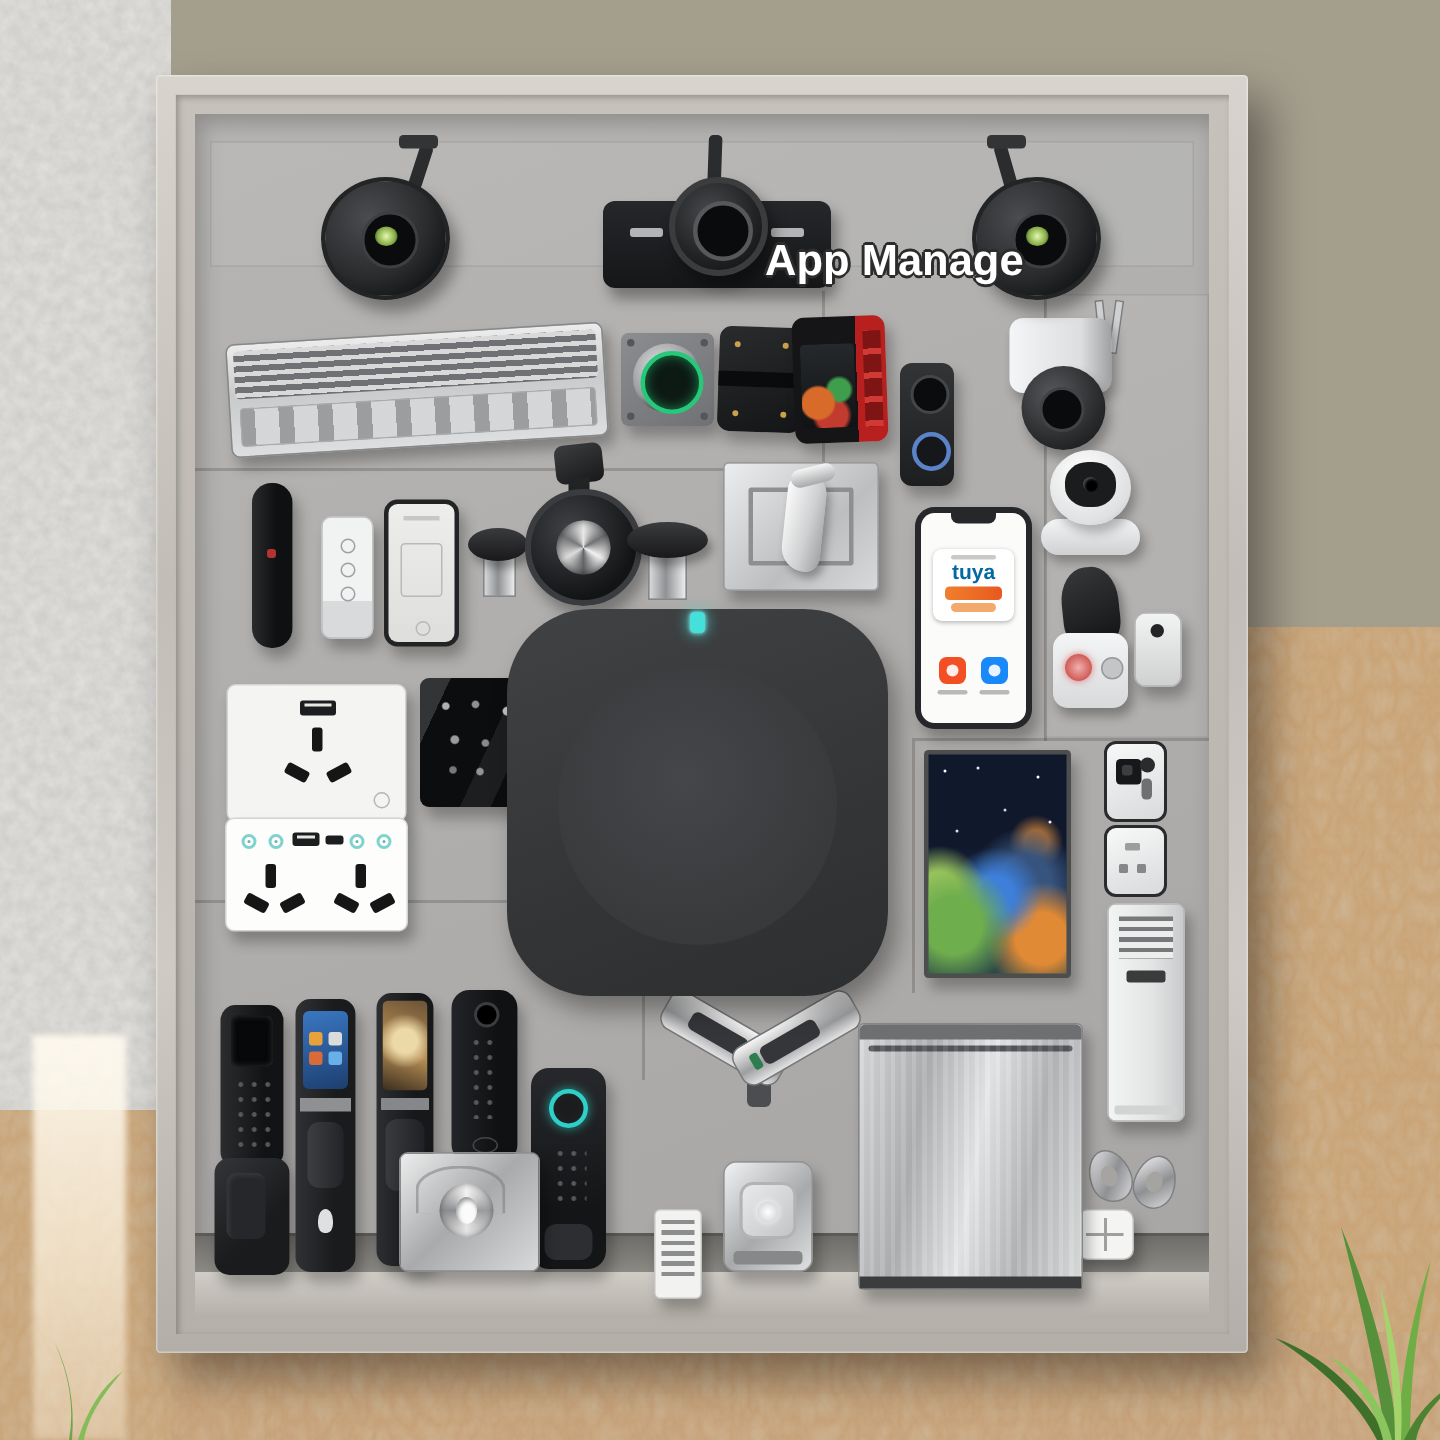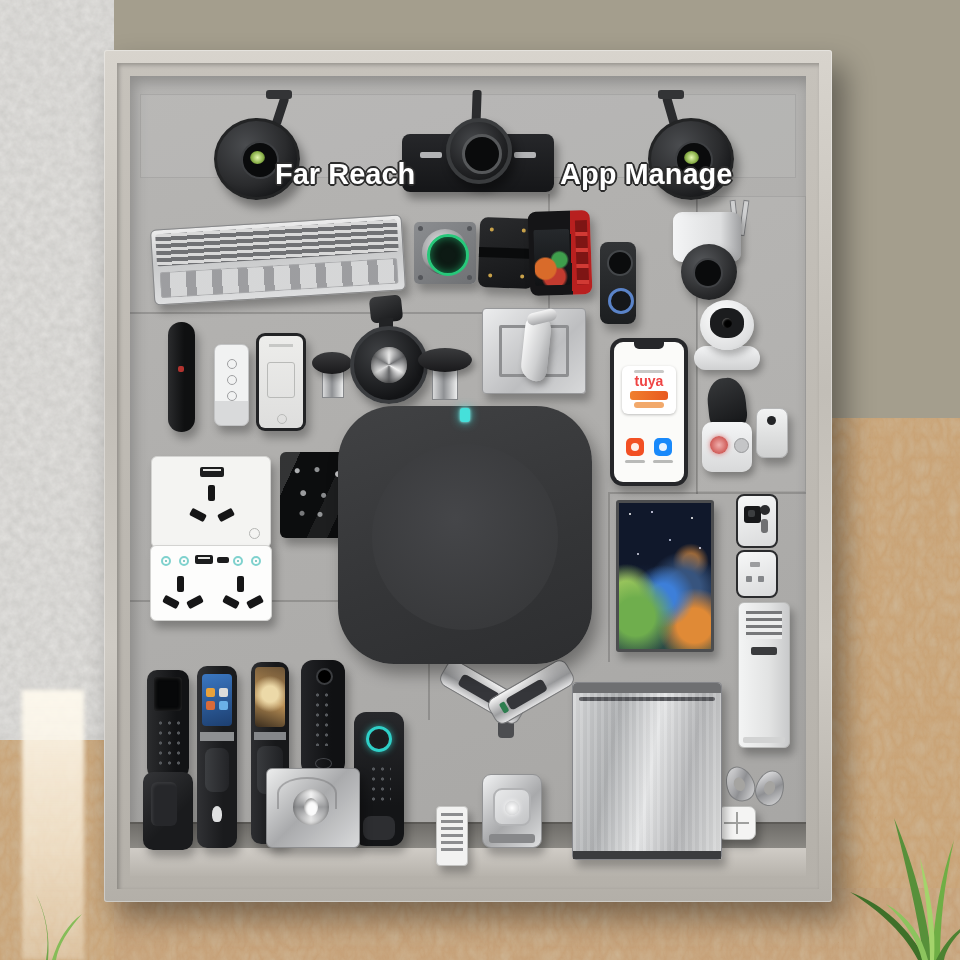--- a/index.html
+++ b/index.html
@@ -27,21 +27,21 @@
 
   
   .title{position:absolute;left:0;top:64px;width:100%;text-align:center;z-index:40;
          font-size:62px;font-weight:700;letter-spacing:1px;color:#fff;white-space:nowrap;
          text-shadow:-3px 0 #2c2c2c,3px 0 #2c2c2c,0 -3px #2c2c2c,0 3px #2c2c2c,
                      -2px -2px #2c2c2c,2px -2px #2c2c2c,-2px 2px #2c2c2c,2px 2px #2c2c2c;}
   .feature{position:absolute;z-index:40;font-size:29px;font-weight:700;color:#fff;white-space:nowrap;
          text-shadow:-2px 0 #2c2c2c,2px 0 #2c2c2c,0 -2px #2c2c2c,0 2px #2c2c2c,
                      -1px -1px #2c2c2c,1px 1px #2c2c2c,1px -1px #2c2c2c,-1px 1px #2c2c2c;}
   .feat-left{left:275px;top:158px;}
-  .feat-right{left:560px;top:158px;}
+  .feat-right{left:510px;top:158px;}
 
   
   .d{position:absolute;z-index:10;}
   .shadowed{box-shadow:4px 7px 9px rgba(0,0,0,.28);}
 
   
   .cam-ball{width:80px;height:76px;border-radius:50%;
      background:radial-gradient(circle at 36% 32%,#4a4c4f,#2a2b2d 55%,#101113 85%);
      border:3px solid #232425;box-shadow:5px 8px 10px rgba(0,0,0,.35);}
   .cam-ball .lens{position:absolute;left:24px;top:20px;width:34px;height:34px;border-radius:50%;
@@ -142,21 +142,21 @@
      background:linear-gradient(180deg,#f5f5f5,#a8a9ab);transform:rotate(-14deg);}
 
   
   .phone-tuya{left:610px;top:338px;width:78px;height:148px;border-radius:13px;background:#26272a;
      padding:4px;box-sizing:border-box;}
   .phone-tuya .scr{position:relative;width:100%;height:100%;border-radius:9px;background:#fbfbf9;overflow:hidden;}
   .phone-tuya .notch{position:absolute;left:50%;top:0;width:30px;height:7px;margin-left:-15px;background:#26272a;border-radius:0 0 5px 5px;}
   .brandcard{position:absolute;left:8px;top:24px;width:54px;height:48px;border-radius:6px;background:#fff;
      box-shadow:0 1px 3px rgba(0,0,0,.25);text-align:center;}
   .brandcard .tiny{margin:4px auto 1px;width:30px;height:3px;background:#c9c9c7;border-radius:2px;}
-  .brandcard .logo{font-size:14px;font-weight:700;color:#ef4444;line-height:15px;}
+  .brandcard .logo{font-size:14px;font-weight:700;color:#0369a1;line-height:15px;}
   .brandcard .blob{margin:2px auto 0;width:38px;height:9px;border-radius:3px;background:linear-gradient(90deg,#f07f2d,#e8591f);}
   .brandcard .blob2{margin:2px auto 0;width:30px;height:6px;border-radius:3px;background:#f2a96b;}
   .appicon{position:absolute;width:18px;height:18px;border-radius:5px;}
   .appicon i{position:absolute;left:5px;top:5px;width:8px;height:8px;border-radius:50%;background:rgba(255,255,255,.9);}
   .applabel{position:absolute;width:20px;height:3px;background:#b9bab8;border-radius:2px;}
 
   
   .indoorcam{left:694px;top:300px;width:66px;height:76px;}
   .indoorcam .head{position:absolute;left:6px;top:0;width:54px;height:50px;border-radius:50%;
      background:radial-gradient(circle at 40% 32%,#ffffff,#dfe0e1 70%,#b9babb);box-shadow:3px 5px 7px rgba(0,0,0,.28);}
@@ -387,21 +387,20 @@
       <div class="seam" style="left:566px;top:118px;width:2px;height:300px;"></div>
       <div class="seam" style="left:480px;top:416px;width:196px;height:2px;"></div>
       <div class="seam" style="left:478px;top:416px;width:2px;height:170px;"></div>
       <div class="panel-lite" style="left:10px;top:18px;width:656px;height:84px;"></div>
       <div class="panel-lite" style="left:566px;top:120px;width:110px;height:296px;"></div>
       <div class="shelf"></div>
       <div class="ledge"></div>
     </div>
   </div>
 
-  <div class="feature feat-left">Far Reach</div>
   <div class="feature feat-right">App Manage</div>
 
   <div class="d" style="left:214px;top:100px;width:100px;height:100px;z-index:20;">
     <div class="cam-arm" style="left:62px;top:-4px;transform:rotate(18deg);"></div>
     <div class="cam-plate" style="left:52px;top:-10px;"></div>
     <div class="cam-ball" style="position:absolute;left:0;top:18px;">
       <div class="lens"></div>
       <div class="glow"></div>
     </div>
   </div>

